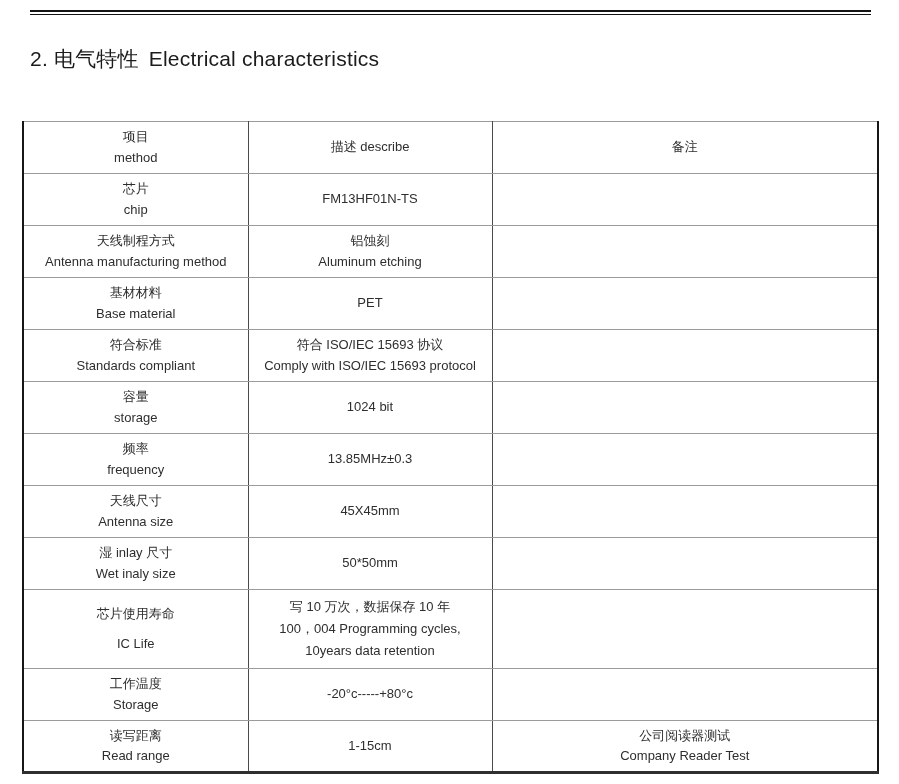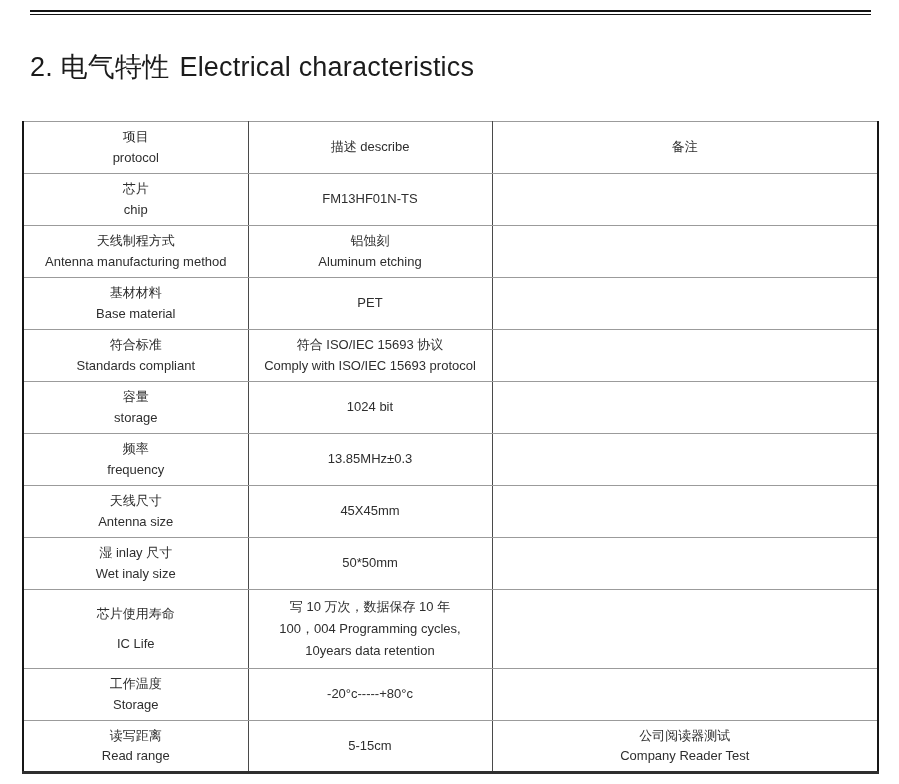--- a/index.html
+++ b/index.html
@@ -22,21 +22,21 @@
     width: 841px;
   }
   .top-rule .rule-thick { height: 2px; background: #141414; }
   .top-rule .rule-gap   { height: 2px; background: transparent; }
   .top-rule .rule-thin  { height: 1px; background: #141414; }
 
   .page-title {
     position: absolute;
     left: 30px;
     top: 31px;
-    font-size: 27px;
+    font-size: 21px;
     font-weight: 400;
     color: #1b1b1b;
     letter-spacing: 0.2px;
     white-space: nowrap;
   }
   .page-title .title-zh { margin-right: 10px; }
 
   table.spec {
     position: absolute;
     left: 22px;
@@ -94,21 +94,21 @@
   <colgroup>
     <col style="width:225px">
     <col style="width:244px">
     <col style="width:386px">
   </colgroup>
   <thead>
     <tr>
       <th>
         <div class="cell">
           <div class="line">项目</div>
-          <div class="line">protocol</div>
+          <div class="line">method</div>
         </div>
       </th>
       <th>
         <div class="cell">
           <div class="line">描述 describe</div>
         </div>
       </th>
       <th>
         <div class="cell">
           <div class="line">备注</div>
@@ -283,21 +283,21 @@
       </tr>
       <tr>
         <td>
           <div class="cell">
             <div class="line">读写距离</div>
             <div class="line">Read range</div>
           </div>
         </td>
         <td>
           <div class="cell">
-            <div class="line">5-15cm</div>
+            <div class="line">1-15cm</div>
           </div>
         </td>
         <td>
           <div class="cell">
             <div class="line">公司阅读器测试</div>
             <div class="line">Company Reader Test</div>
           </div>
         </td>
       </tr>
     </tbody>

